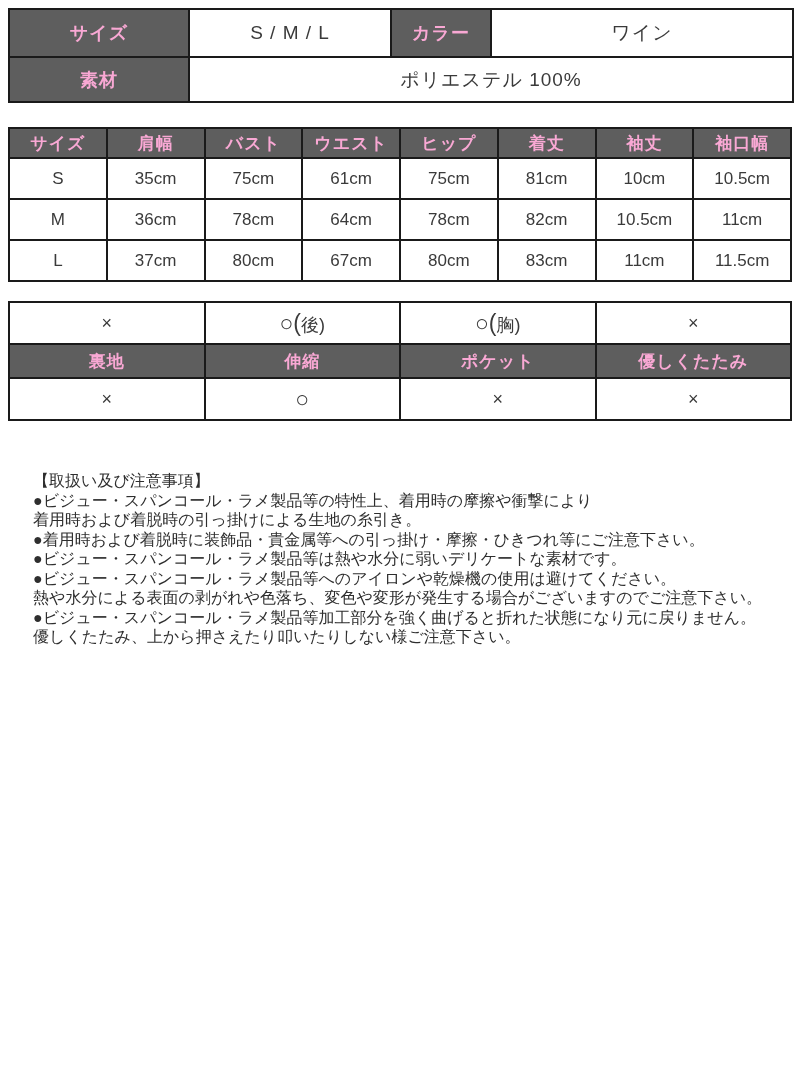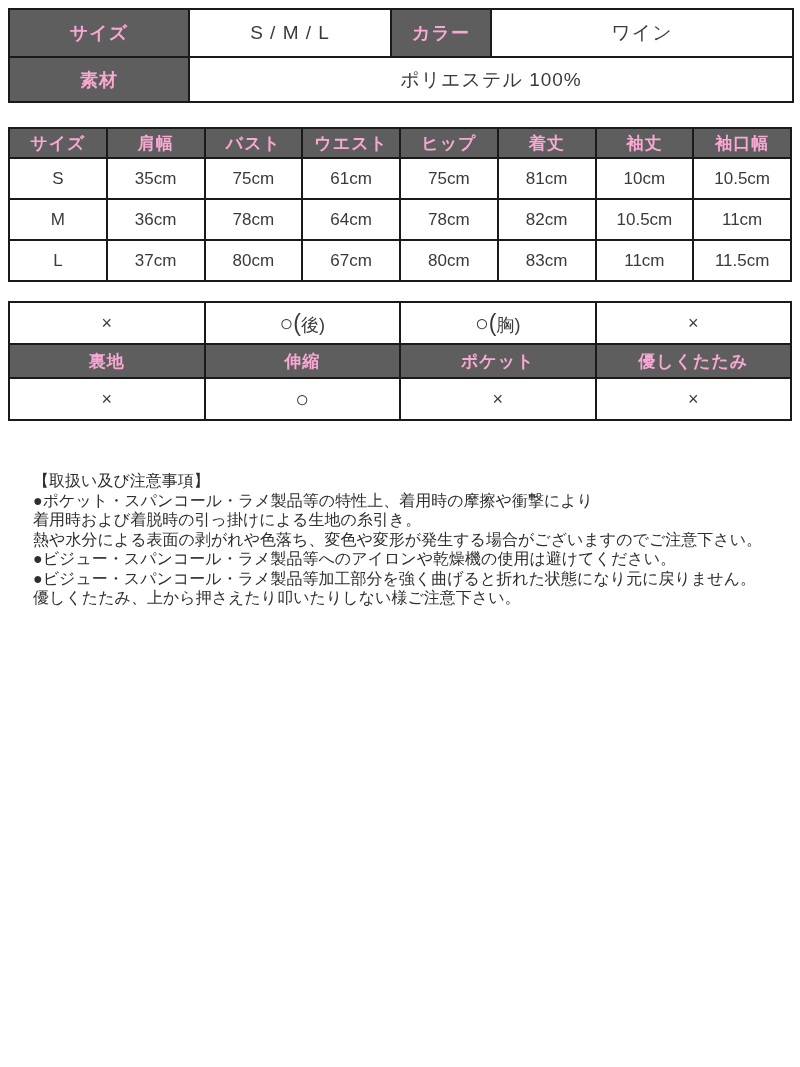--- a/index.html
+++ b/index.html
@@ -166,19 +166,21 @@
         </td>
     <td>
           <div>×</div>
         </td>
   </tr>
 </tbody>
   </table>
 
 <div class="notes">
   <div>【取扱い及び注意事項】</div>
-  <div>●ポケット・スパンコール・ラメ製品等の特性上、着用時の摩擦や衝撃により</div>
+  <div>●ビジュー・スパンコール・ラメ製品等の特性上、着用時の摩擦や衝撃により</div>
   <div>着用時および着脱時の引っ掛けによる生地の糸引き。</div>
+  <div>●着用時および着脱時に装飾品・貴金属等への引っ掛け・摩擦・ひきつれ等にご注意下さい。</div>
+  <div>●ビジュー・スパンコール・ラメ製品等は熱や水分に弱いデリケートな素材です。</div>
+  <div>●ビジュー・スパンコール・ラメ製品等へのアイロンや乾燥機の使用は避けてください。</div>
   <div>熱や水分による表面の剥がれや色落ち、変色や変形が発生する場合がございますのでご注意下さい。</div>
-  <div>●ビジュー・スパンコール・ラメ製品等へのアイロンや乾燥機の使用は避けてください。</div>
   <div>●ビジュー・スパンコール・ラメ製品等加工部分を強く曲げると折れた状態になり元に戻りません。</div>
   <div>優しくたたみ、上から押さえたり叩いたりしない様ご注意下さい。</div>
 </div>
 
 </body></html>

